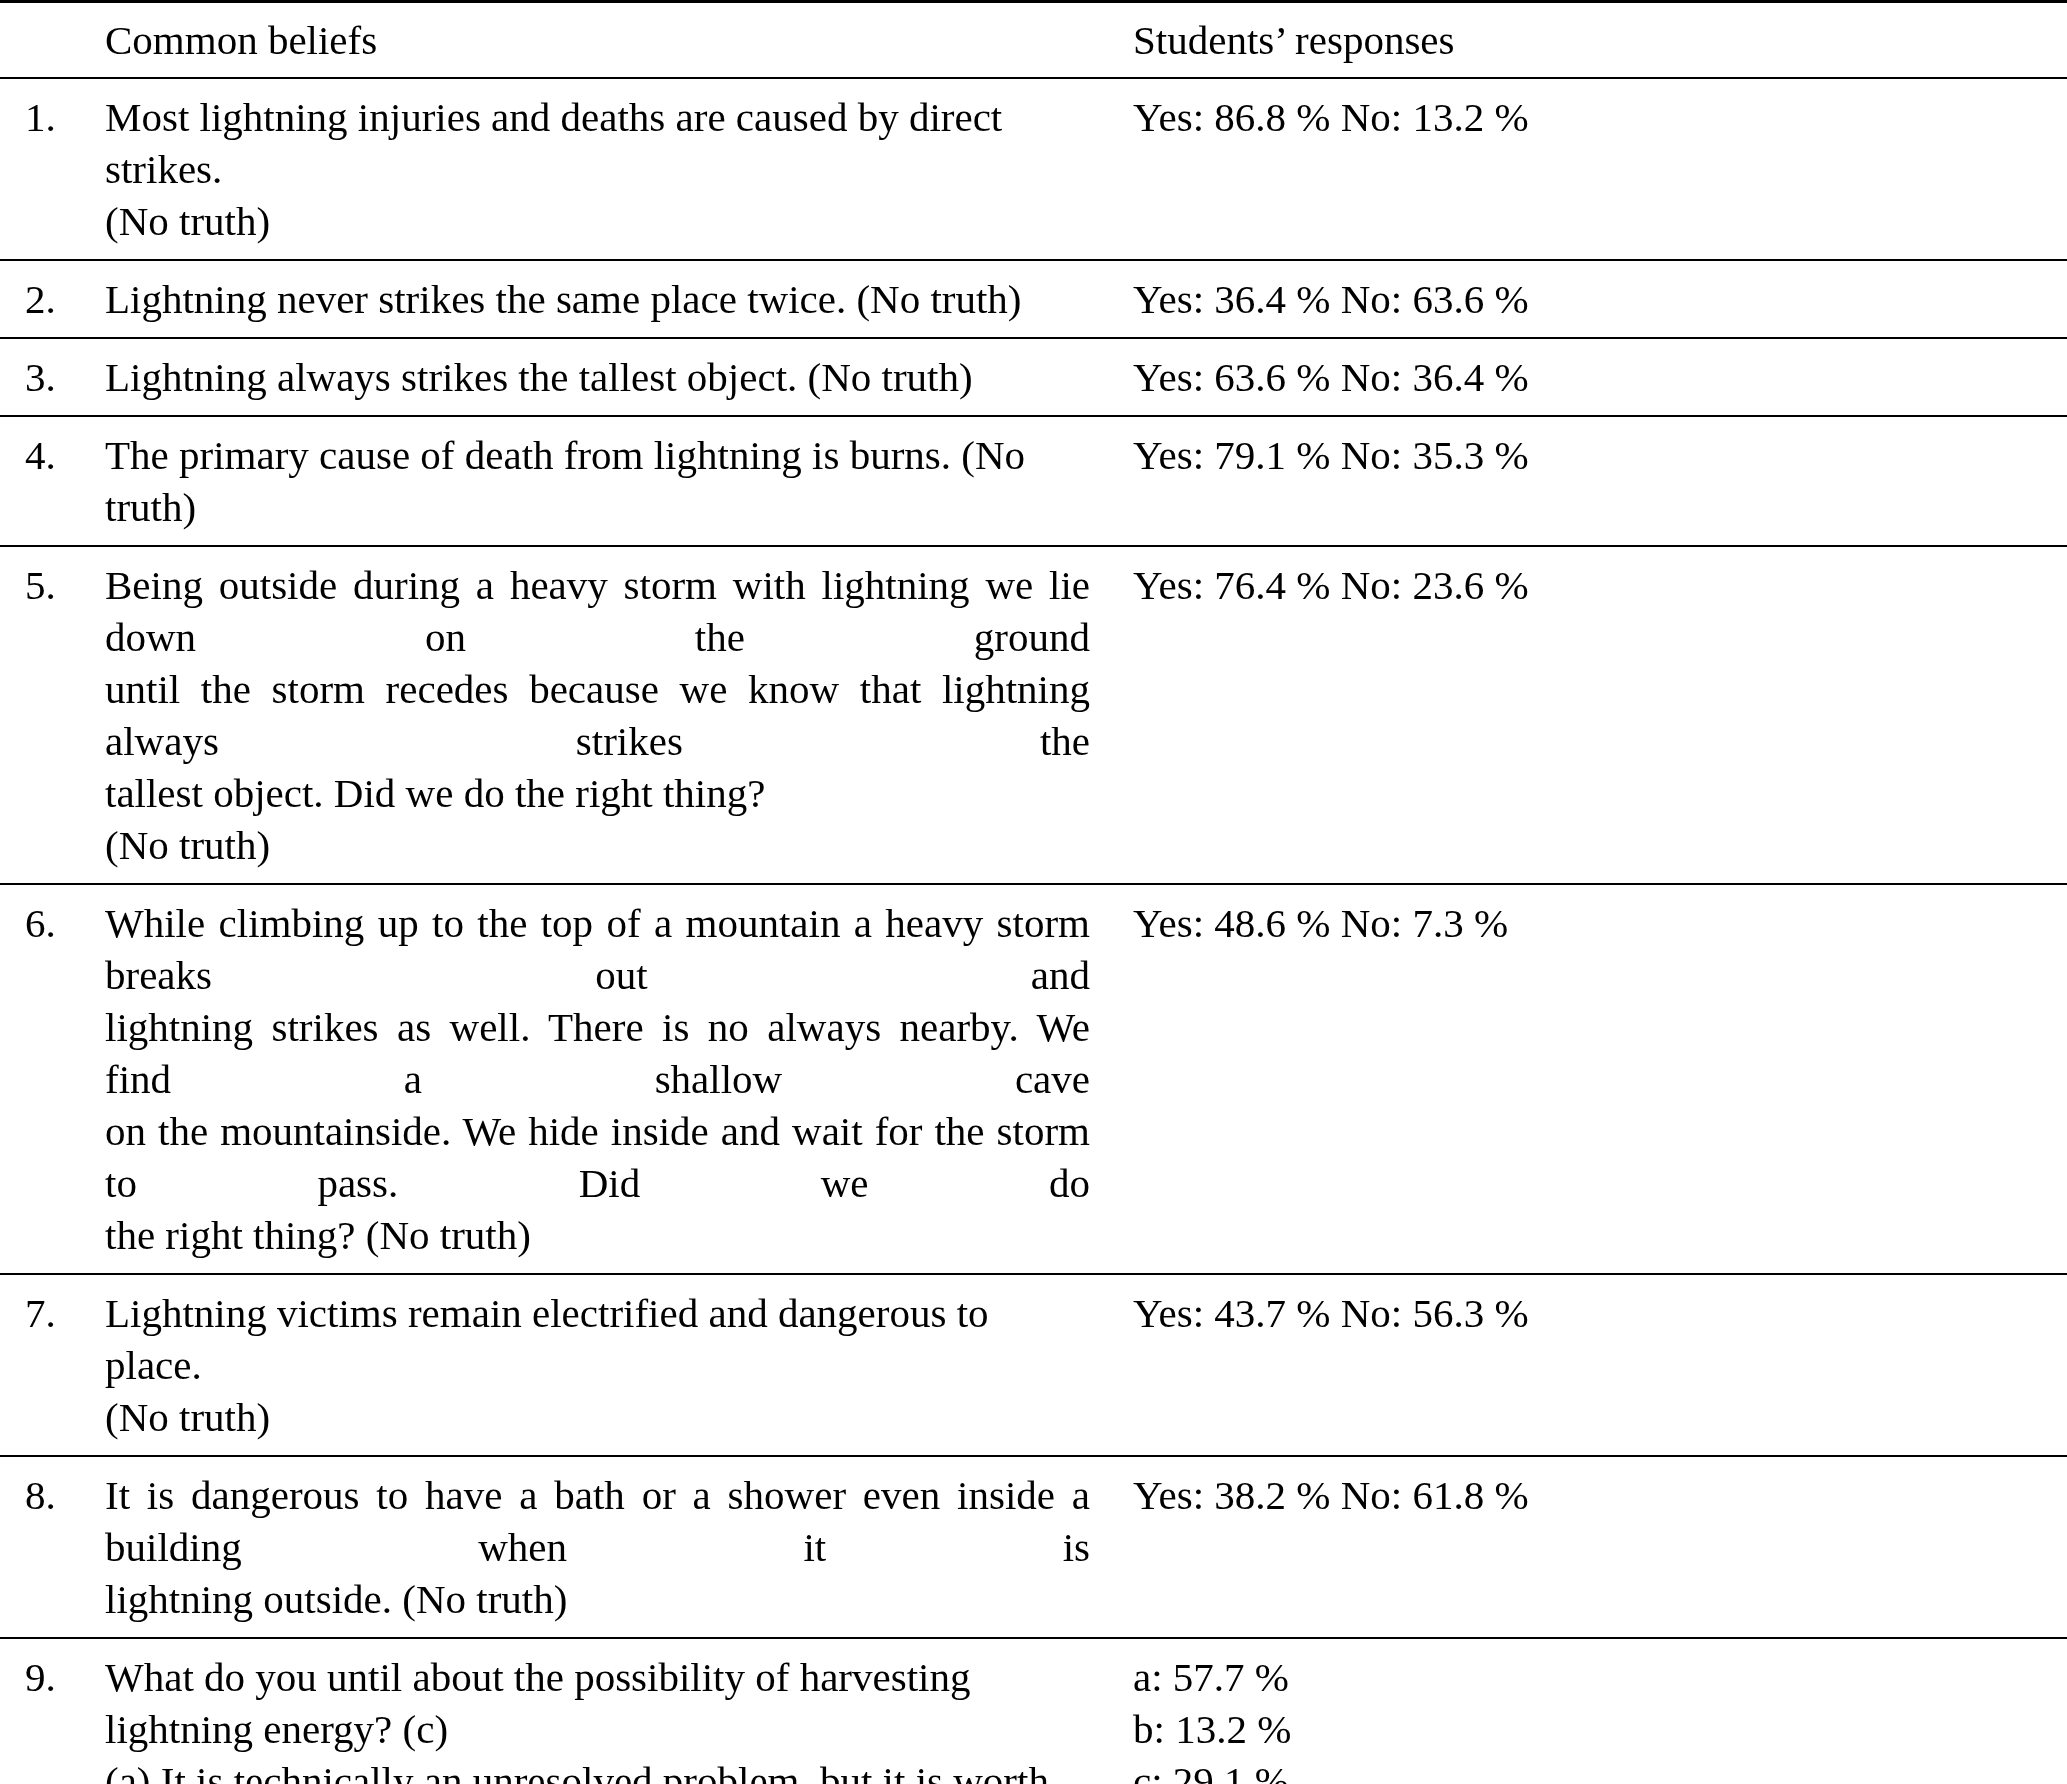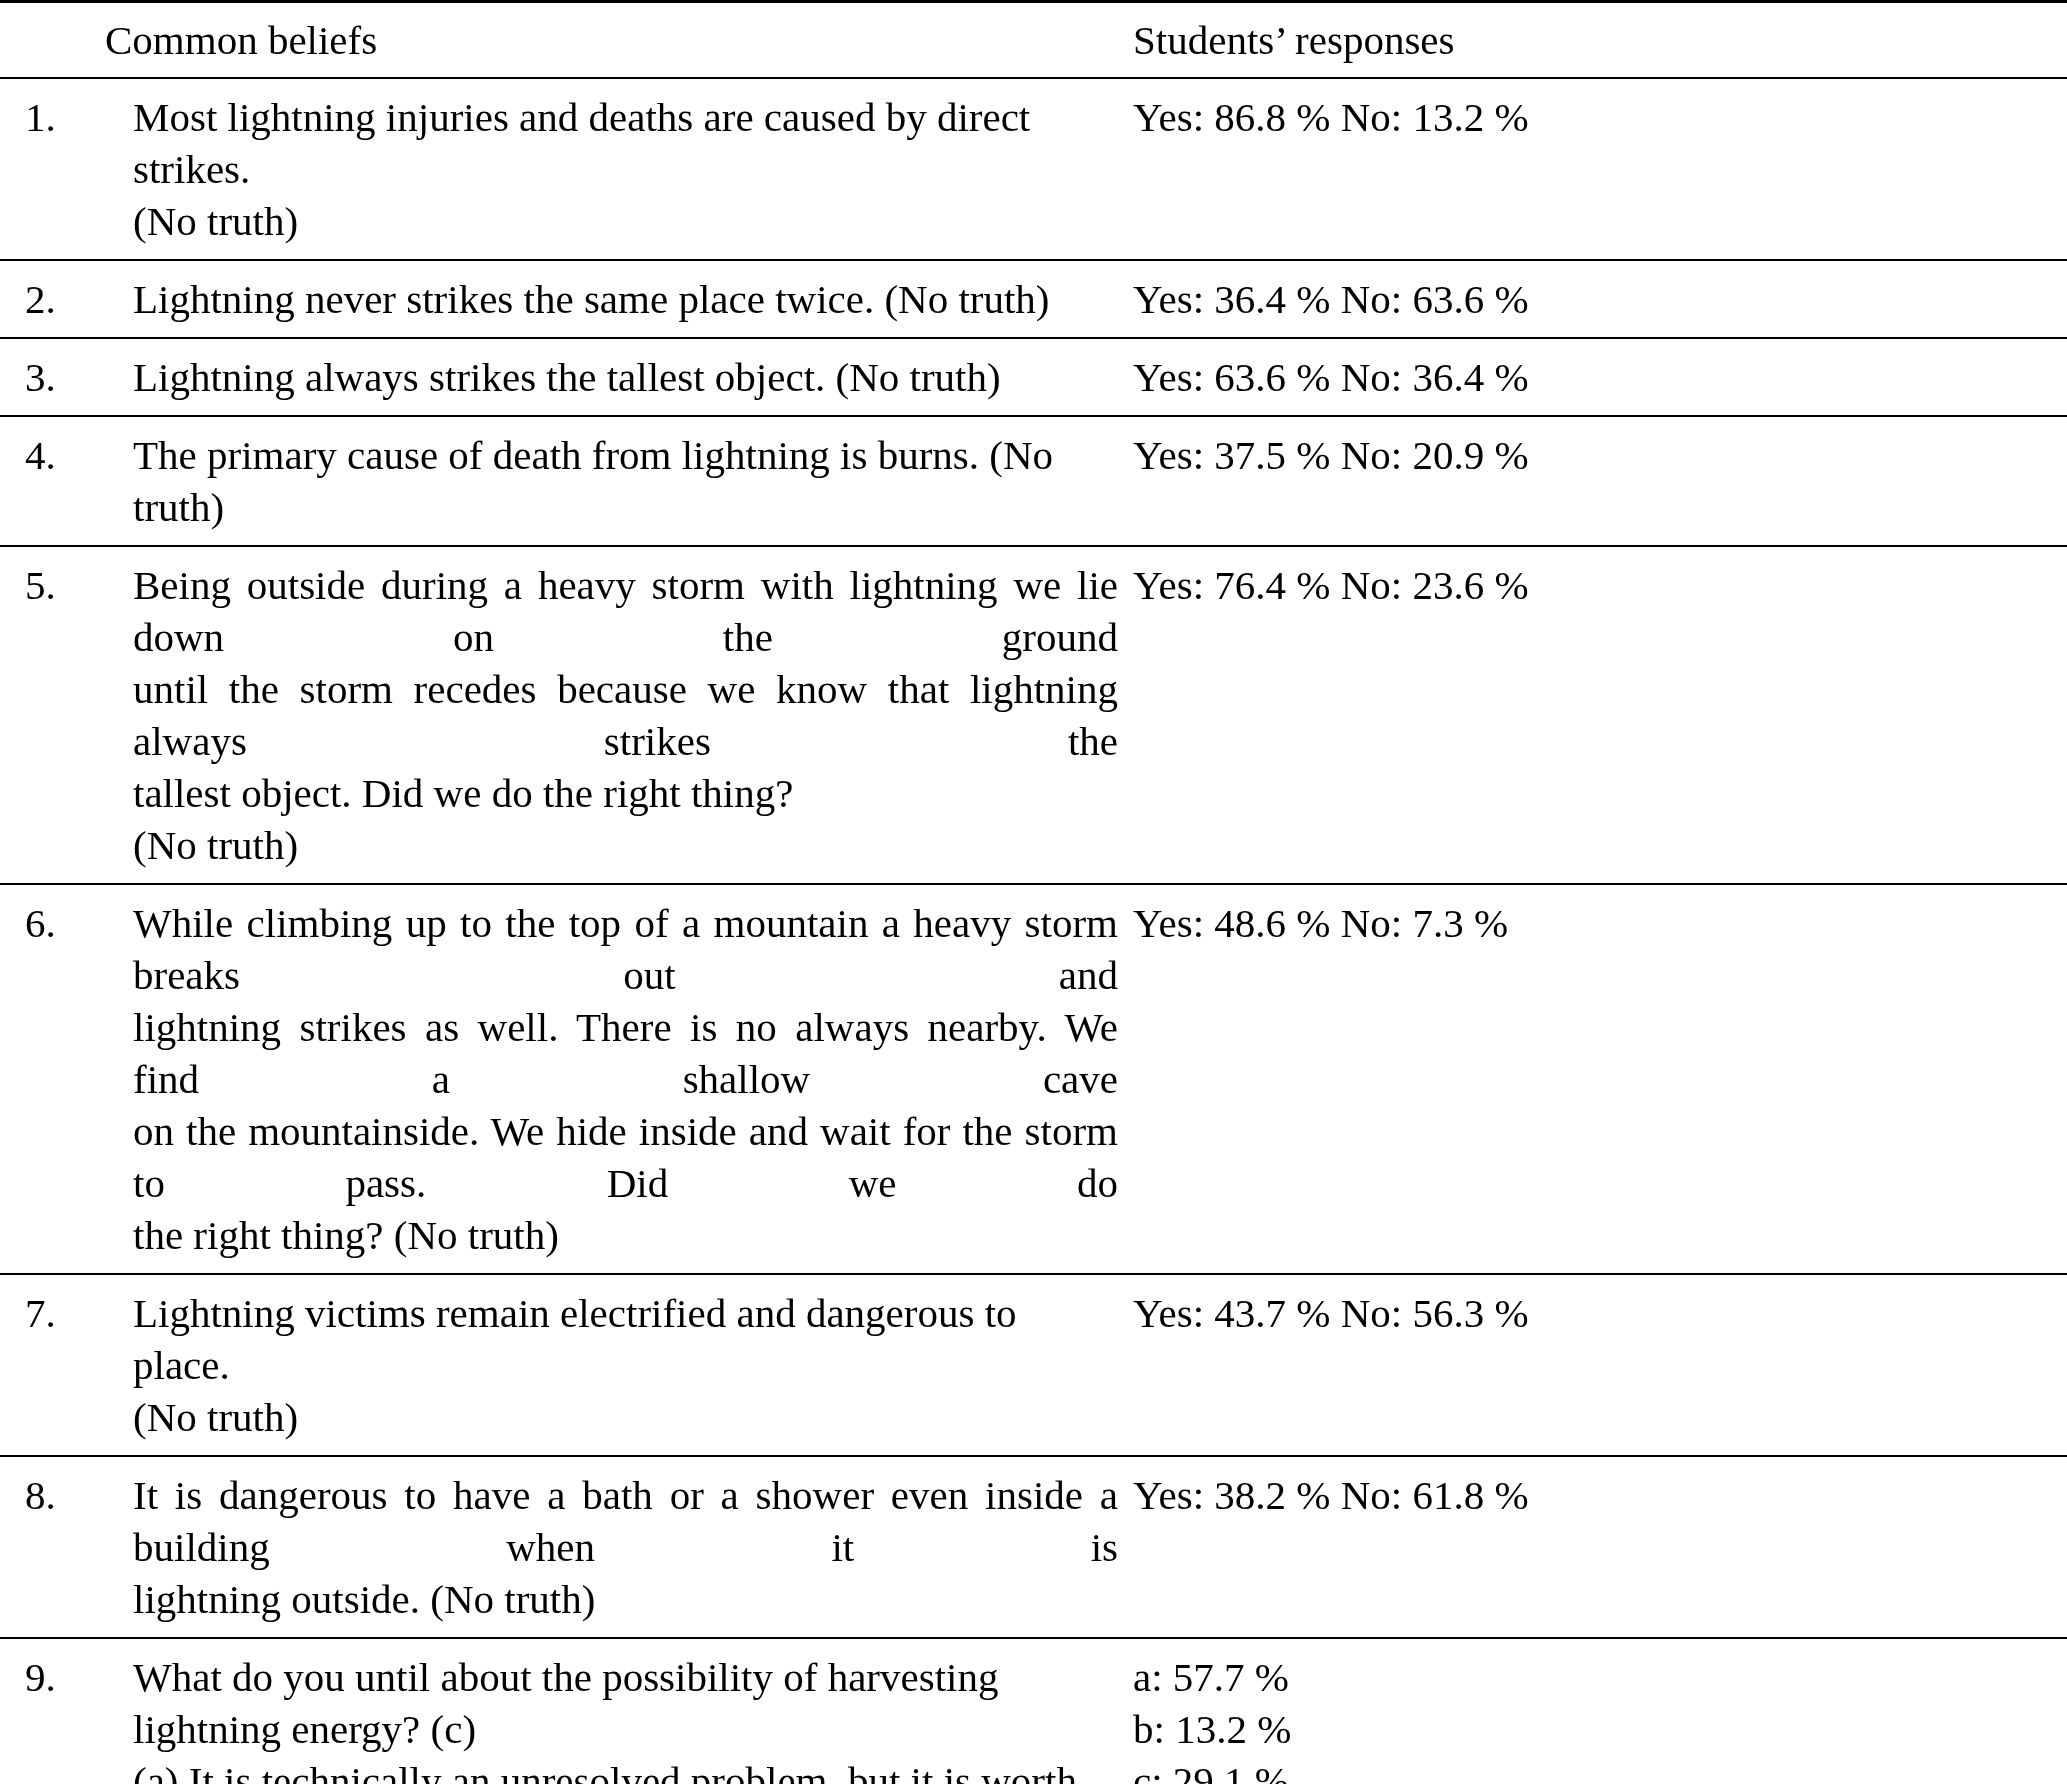--- a/index.html
+++ b/index.html
@@ -33,21 +33,20 @@
     display: grid;
     grid-template-columns: 80px 985px auto;
     padding: 12px 0 12px 25px;
     border-top: 2px solid #000000;
   }
   .cell-num {
     text-align: left;
   }
   .cell-belief {
     width: 985px;
-    margin-left: 28px;
   }
   .cell-belief .line.stretch {
     text-align: justify;
     text-align-last: justify;
   }
   .cell-responses {
     padding-left: 43px;
   }
 </style>
 </head>
@@ -92,21 +91,21 @@
           <div class="line">Yes: 63.6 % No: 36.4 %</div>
         </div>
   </div>
 
   <div class="body-row">
     <div class="cell-num">4.</div>
     <div class="cell-belief">
           <div class="line">The primary cause of death from lightning is burns. (No truth)</div>
         </div>
     <div class="cell-responses">
-          <div class="line">Yes: 37.5 % No: 20.9 %</div>
+          <div class="line">Yes: 79.1 % No: 35.3 %</div>
         </div>
   </div>
 
   <div class="body-row">
     <div class="cell-num">5.</div>
     <div class="cell-belief">
           <div class="line stretch">Being outside during a heavy storm with lightning we lie down on the ground</div>
           <div class="line stretch">until the storm recedes because we know that lightning always strikes the</div>
           <div class="line">tallest object. Did we do the right thing?</div>
           <div class="line">(No truth)</div>

